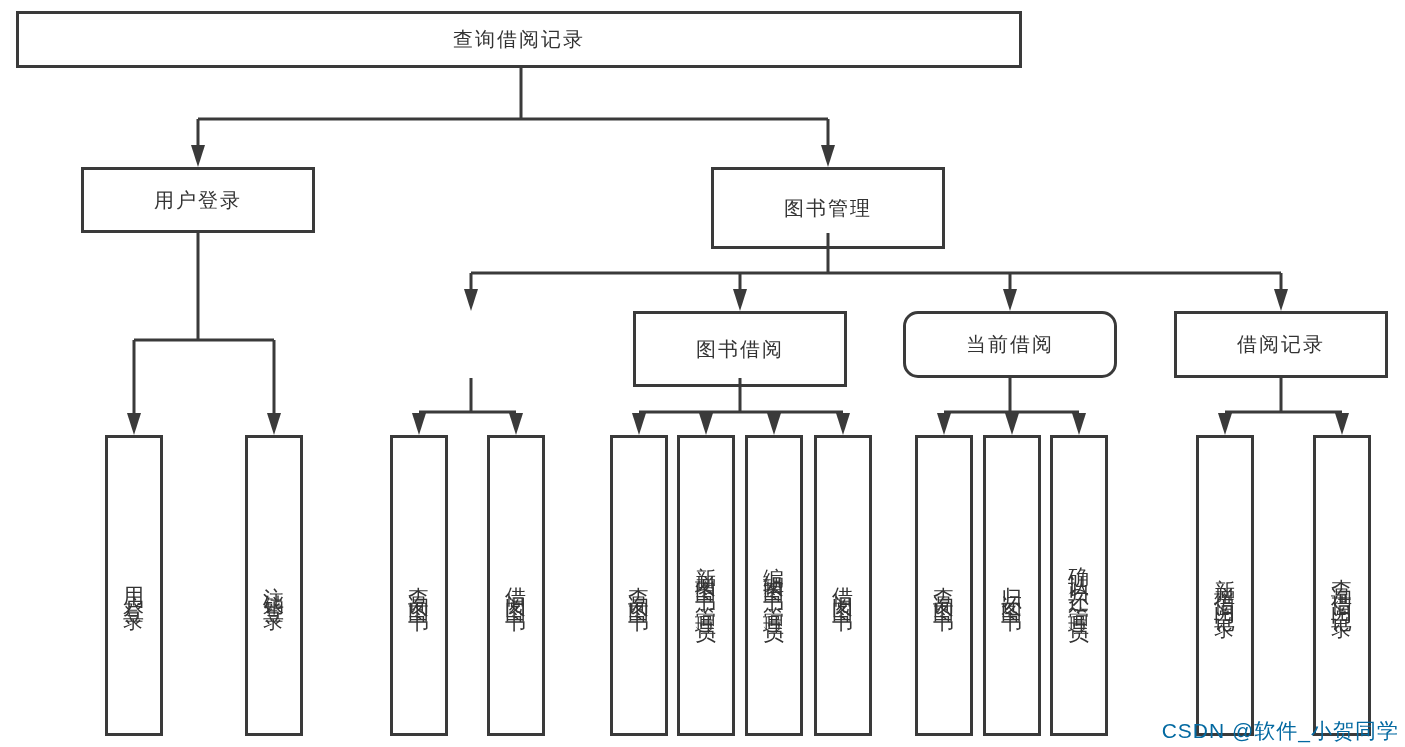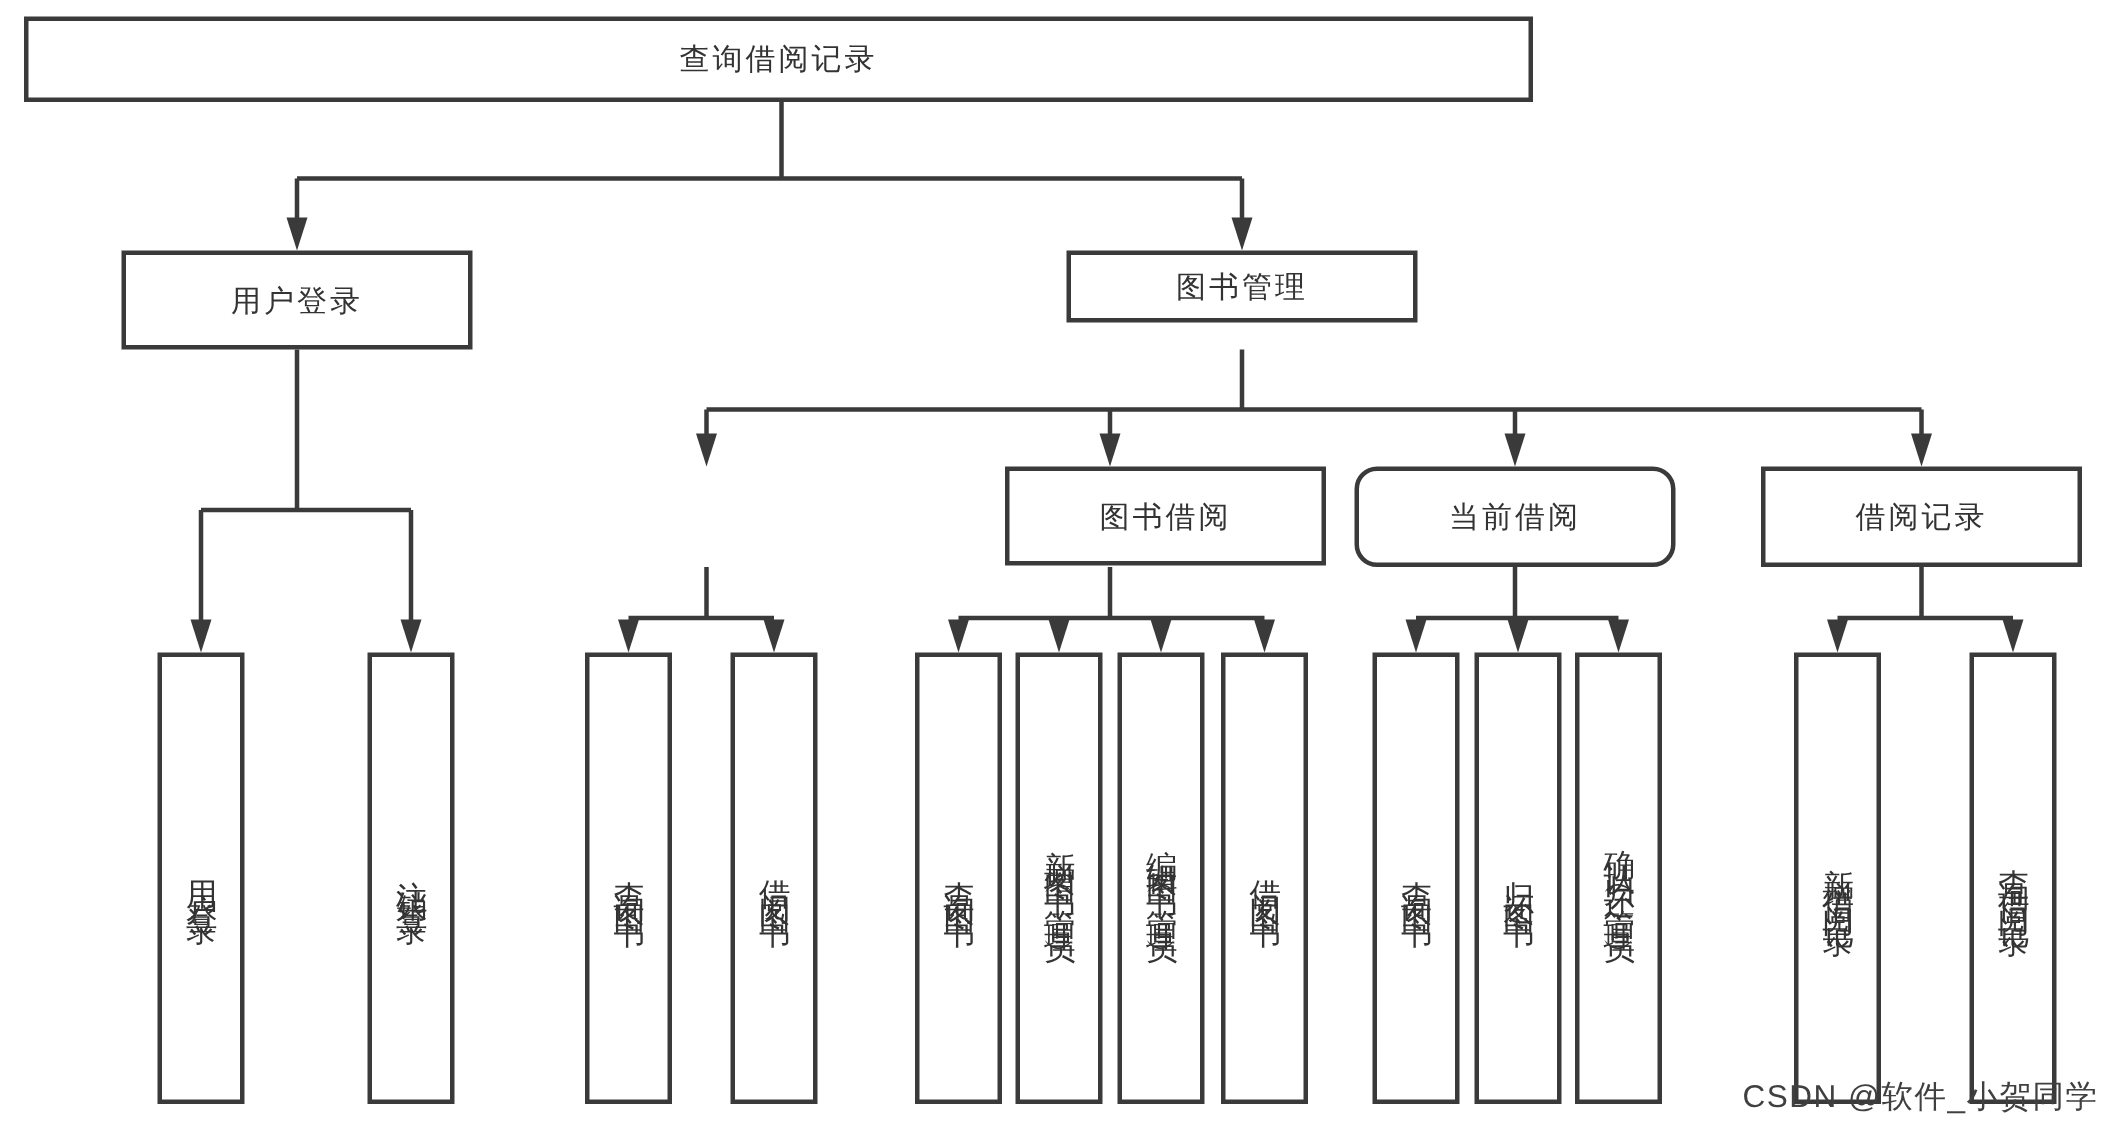--- a/index.html
+++ b/index.html
@@ -22,60 +22,60 @@
     font-size:21px;letter-spacing:8px;color:#333333;line-height:1;
   }
   .vl{position:absolute;width:3px;background:#3a3a3a;transform:translateX(-50%);}
   .hl{position:absolute;height:3px;background:#3a3a3a;transform:translateY(-50%);}
   .ar{
     position:absolute;width:0;height:0;transform:translateX(-50%);
     border-left:7px solid transparent;border-right:7px solid transparent;
     border-top:22px solid #3a3a3a;
   }
   .watermark{
-    position:absolute;right:6px;bottom:2px;font-size:21px;color:#404040;
+    position:absolute;right:6px;bottom:2px;font-size:21px;color:#0369a1;
     letter-spacing:1px;white-space:nowrap;
   }
 </style>
 </head>
 <body>
 
 <div class="canvas">
 
   <div class="node" style="left:16px;top:11px;width:1006px;height:57px;">查询借阅记录</div>
 
   <div class="vl" style="left:521px;top:68px;height:51px;"></div>
   <div class="hl" style="left:198px;top:119px;width:630px;"></div>
   <div class="vl" style="left:198px;top:119px;height:28px;"></div>
   <div class="ar" style="left:198px;top:145px;"></div>
   <div class="vl" style="left:828px;top:119px;height:28px;"></div>
   <div class="ar" style="left:828px;top:145px;"></div>
 
   <div class="node" style="left:81px;top:167px;width:234px;height:66px;">用户登录</div>
-  <div class="node" style="left:711px;top:167px;width:234px;height:48px;">图书管理</div>
+  <div class="node" style="left:711px;top:167px;width:234px;height:82px;">图书管理</div>
 
   <div class="vl" style="left:198px;top:233px;height:107px;"></div>
   <div class="hl" style="left:134px;top:340px;width:140px;"></div>
   <div class="vl" style="left:134px;top:340px;height:75px;"></div>
   <div class="ar" style="left:134px;top:413px;"></div>
   <div class="vl" style="left:274px;top:340px;height:75px;"></div>
   <div class="ar" style="left:274px;top:413px;"></div>
 
   <div class="vl" style="left:828px;top:233px;height:40px;"></div>
   <div class="hl" style="left:471px;top:273px;width:810px;"></div>
   <div class="vl" style="left:471px;top:273px;height:18px;"></div>
   <div class="ar" style="left:471px;top:289px;"></div>
   <div class="vl" style="left:740px;top:273px;height:18px;"></div>
   <div class="ar" style="left:740px;top:289px;"></div>
   <div class="vl" style="left:1010px;top:273px;height:18px;"></div>
   <div class="ar" style="left:1010px;top:289px;"></div>
   <div class="vl" style="left:1281px;top:273px;height:18px;"></div>
   <div class="ar" style="left:1281px;top:289px;"></div>
 
-  <div class="node" style="left:670px;top:311px;width:214px;height:66px;">图书借阅</div>
+  <div class="node" style="left:633px;top:311px;width:214px;height:76px;">图书借阅</div>
   <div class="node" style="left:903px;top:311px;width:214px;height:67px;border-radius:15px;">当前借阅</div>
   <div class="node" style="left:1174px;top:311px;width:214px;height:67px;">借阅记录</div>
 
   <div class="vl" style="left:471px;top:378px;height:34px;"></div>
   <div class="hl" style="left:419px;top:412px;width:97px;"></div>
   <div class="ar" style="left:419px;top:413px;"></div>
   <div class="ar" style="left:516px;top:413px;"></div>
 
   <div class="vl" style="left:740px;top:378px;height:34px;"></div>
   <div class="hl" style="left:639px;top:412px;width:204px;"></div>

